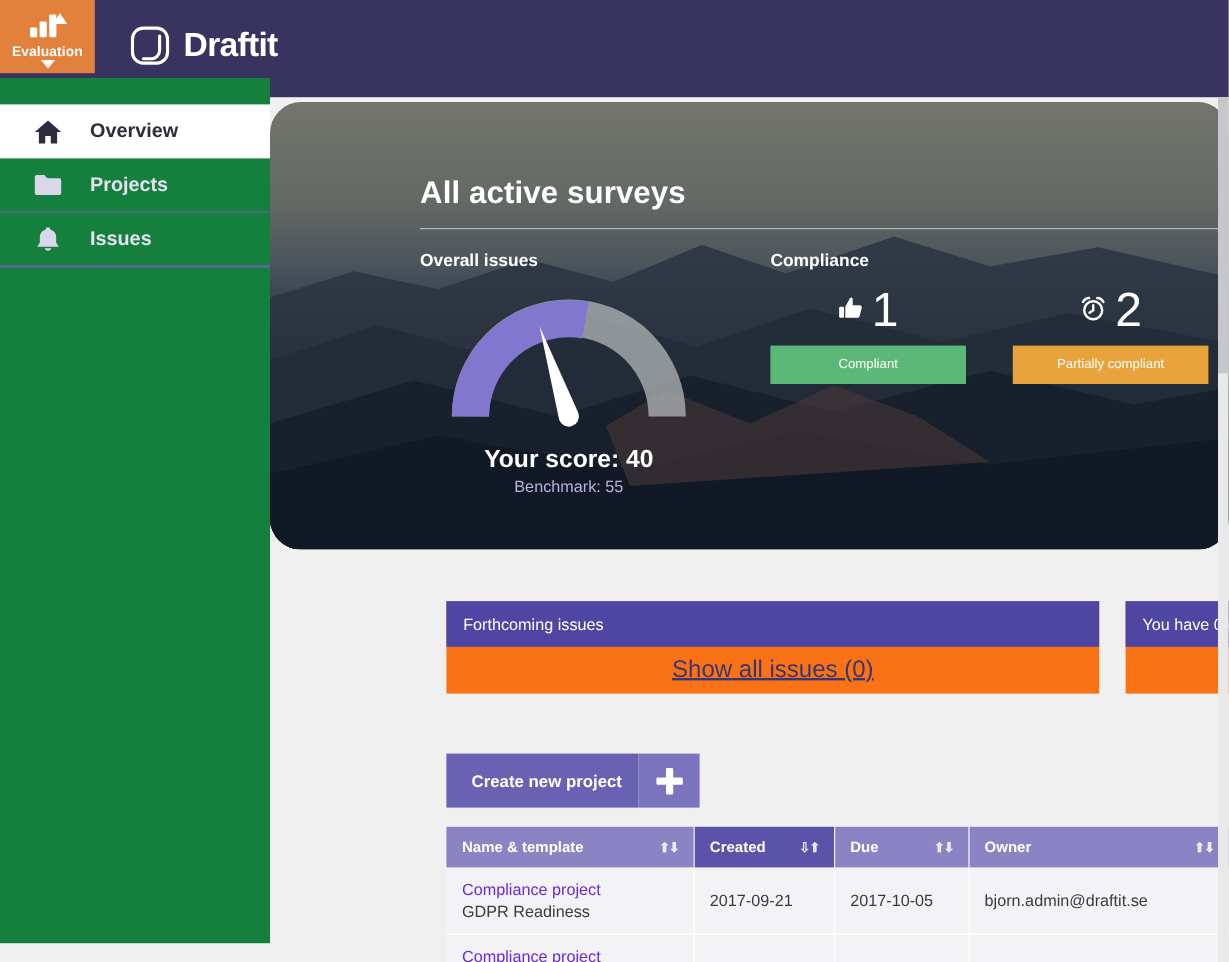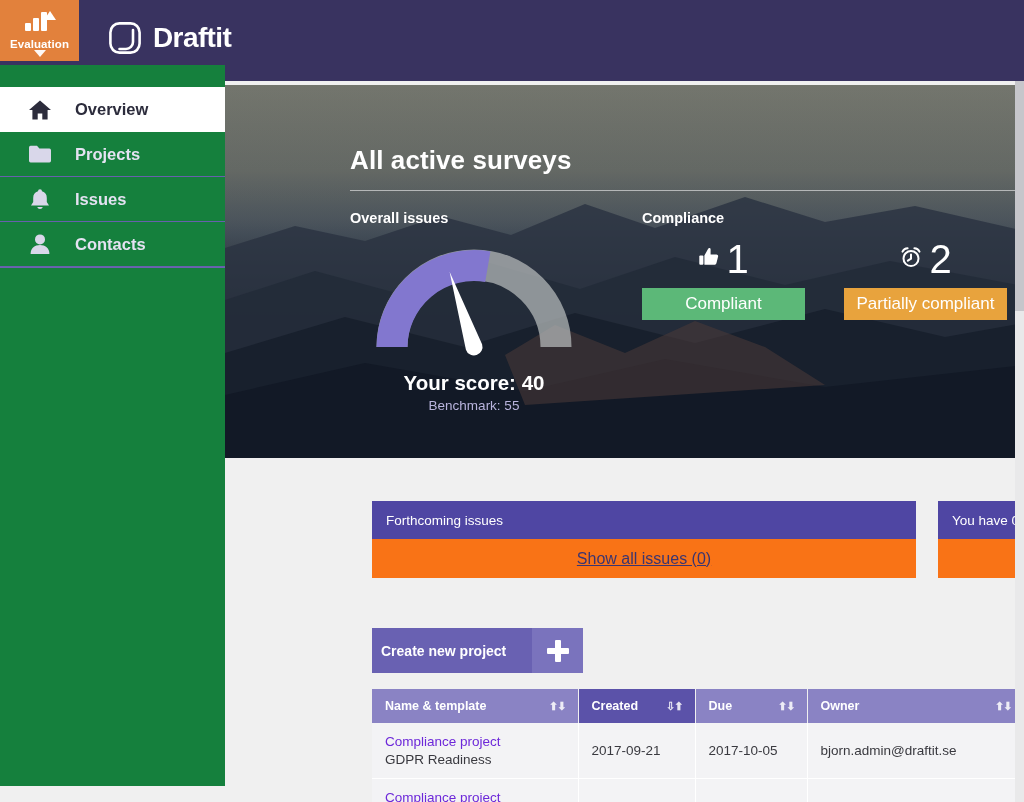--- a/index.html
+++ b/index.html
@@ -67,20 +67,21 @@
   .hero {
     position:absolute; left:225px; top:85px; width:799px; height:373px;
     overflow:hidden;
     background:
       linear-gradient(180deg,
         rgba(112,116,110,.18) 0%,
         rgba(60,70,78,.30) 36%,
         rgba(26,32,44,.55) 62%,
         rgba(14,19,28,.86) 100%),
       linear-gradient(180deg,#74766d 0%,#6d7069 23%,#4b5560 40%,#2b3541 56%,#1a2331 74%,#121a26 100%);
+    border-radius: 26px;
   }
   .hero-mtn { position:absolute; inset:0; }
   .hero-inner { position:absolute; inset:0; padding:60px 0 0 125px; }
   .hero-title { color:#fff; font-size:26px; font-weight:bold; letter-spacing:.1px; }
   .hero-rule { width:674px; height:1px; background:rgba(255,255,255,.55); margin-top:14px; }
   .hero-cols { display:flex; margin-top:19px; }
   .col-score { width:292px; }
   .col-comp  { width:382px; }
   .col-label { color:#fff; font-size:14.5px; font-weight:bold; }
 
@@ -91,46 +92,46 @@
   .score-bench { color:#b9b4dd; font-size:13.5px; margin-top:3px; }
 
   
   .comp-row { display:flex; gap:39px; margin-top:4px; }
   .comp-cell { width:163px; }
   .comp-top { display:flex; align-items:center; justify-content:center; gap:6px; height:58px; }
   .comp-ico { color:#fff; }
   .comp-num { color:#fff; font-size:40px; font-weight:300; line-height:1; }
   .comp-btn {
     height:32px; display:flex; align-items:center; justify-content:center;
-    color:#fff; font-size:17px; cursor:pointer;
+    color:#fff; font-size:11px; cursor:pointer;
   }
   .comp-btn.green  { background:#5cb878; }
   .comp-btn.orange { background:#e8a33d; }
 
   
   .content { position:absolute; left:225px; top:458px; width:799px; height:344px; background:#f0f0f0; }
 
   .panels { position:absolute; left:147px; top:43px; display:flex; gap:22px; }
   .panel { background:#f97316; }
   .panel-head {
     background:#4f46a3; color:#fff; font-size:13.5px;
     padding:0 14px; height:38px; display:flex; align-items:center;
   }
   .panel-body { height:39px; display:flex; align-items:center; justify-content:center; }
-  .panel-link { color:#3b3570; font-size:16px; text-decoration:underline; cursor:pointer; }
+  .panel-link { color:#3b3570; font-size:20px; text-decoration:underline; cursor:pointer; }
   .panel-issues { width:544px; }
   .panel-updates { width:300px; }
 
   .cnp {
     position:absolute; left:147px; top:170px; display:flex;
     width:211px; height:45px; cursor:pointer;
   }
   .cnp-label {
     flex:1; background:#6961b2; color:#fff; font-size:14px; font-weight:bold;
-    display:flex; align-items:center; padding-left:9px;
+    display:flex; align-items:center; padding-left:21px;
   }
   .cnp-plus {
     width:51px; background:#7a73bd; display:flex; align-items:center; justify-content:center;
   }
   .plus { position:relative; width:24px; height:24px; }
   .plus:before, .plus:after { content:""; position:absolute; background:#fff; border-radius:1px; }
   .plus:before { left:9px; top:1px; width:6px; height:22px; }
   .plus:after  { top:9px; left:1px; height:6px; width:22px; }
 
   .ptable { position:absolute; left:147px; top:231px; width:652px; }
@@ -207,29 +208,20 @@
     <div class="nav-item">
       <span class="nav-ico">
         <svg width="22" height="23" viewBox="0 0 22 23">
           <path d="M11 1.3 A2 2 0 0 1 13 3.3 A6.8 6.8 0 0 1 17.8 9.9 V14 L20 17.6 H2 L4.2 14 V9.9 A6.8 6.8 0 0 1 9 3.3 A2 2 0 0 1 11 1.3 Z" fill="#d9d7ea"></path>
           <path d="M8.2 18.9 A2.9 2.9 0 0 0 13.8 18.9 Z" fill="#d9d7ea"></path>
         </svg>
       </span>
       <span>Issues</span>
     </div>
 
-    <div class="nav-item">
-      <span class="nav-ico">
-        <svg width="22" height="22" viewBox="0 0 22 22">
-          <circle cx="11" cy="6.4" r="5" fill="#d9d7ea"></circle>
-          <path d="M1.6 21 C1.6 14.7 5.8 12 11 12 C16.2 12 20.4 14.7 20.4 21 Z" fill="#d9d7ea"></path>
-        </svg>
-      </span>
-      <span>Contacts</span>
-    </div>
 
     <div class="nav-divider"></div>
   </div>
 
   <div class="hero">
 
     <svg class="hero-mtn" viewBox="0 0 799 373" preserveAspectRatio="none">
       <path d="M0 163 L70 141 L140 156 L215 131 L286 150 L360 119 L430 143 L520 112 L600 137 L690 121 L799 146 L799 373 L0 373 Z" fill="#2b3442" opacity="0.85"></path>
       <path d="M0 215 L90 186 L175 209 L265 178 L355 204 L450 172 L560 200 L665 176 L799 201 L799 373 L0 373 Z" fill="#222b39" opacity="0.9"></path>
       <path d="M0 268 L120 232 L240 262 L350 228 L470 258 L600 224 L720 252 L799 238 L799 373 L0 373 Z" fill="#18202d"></path>

